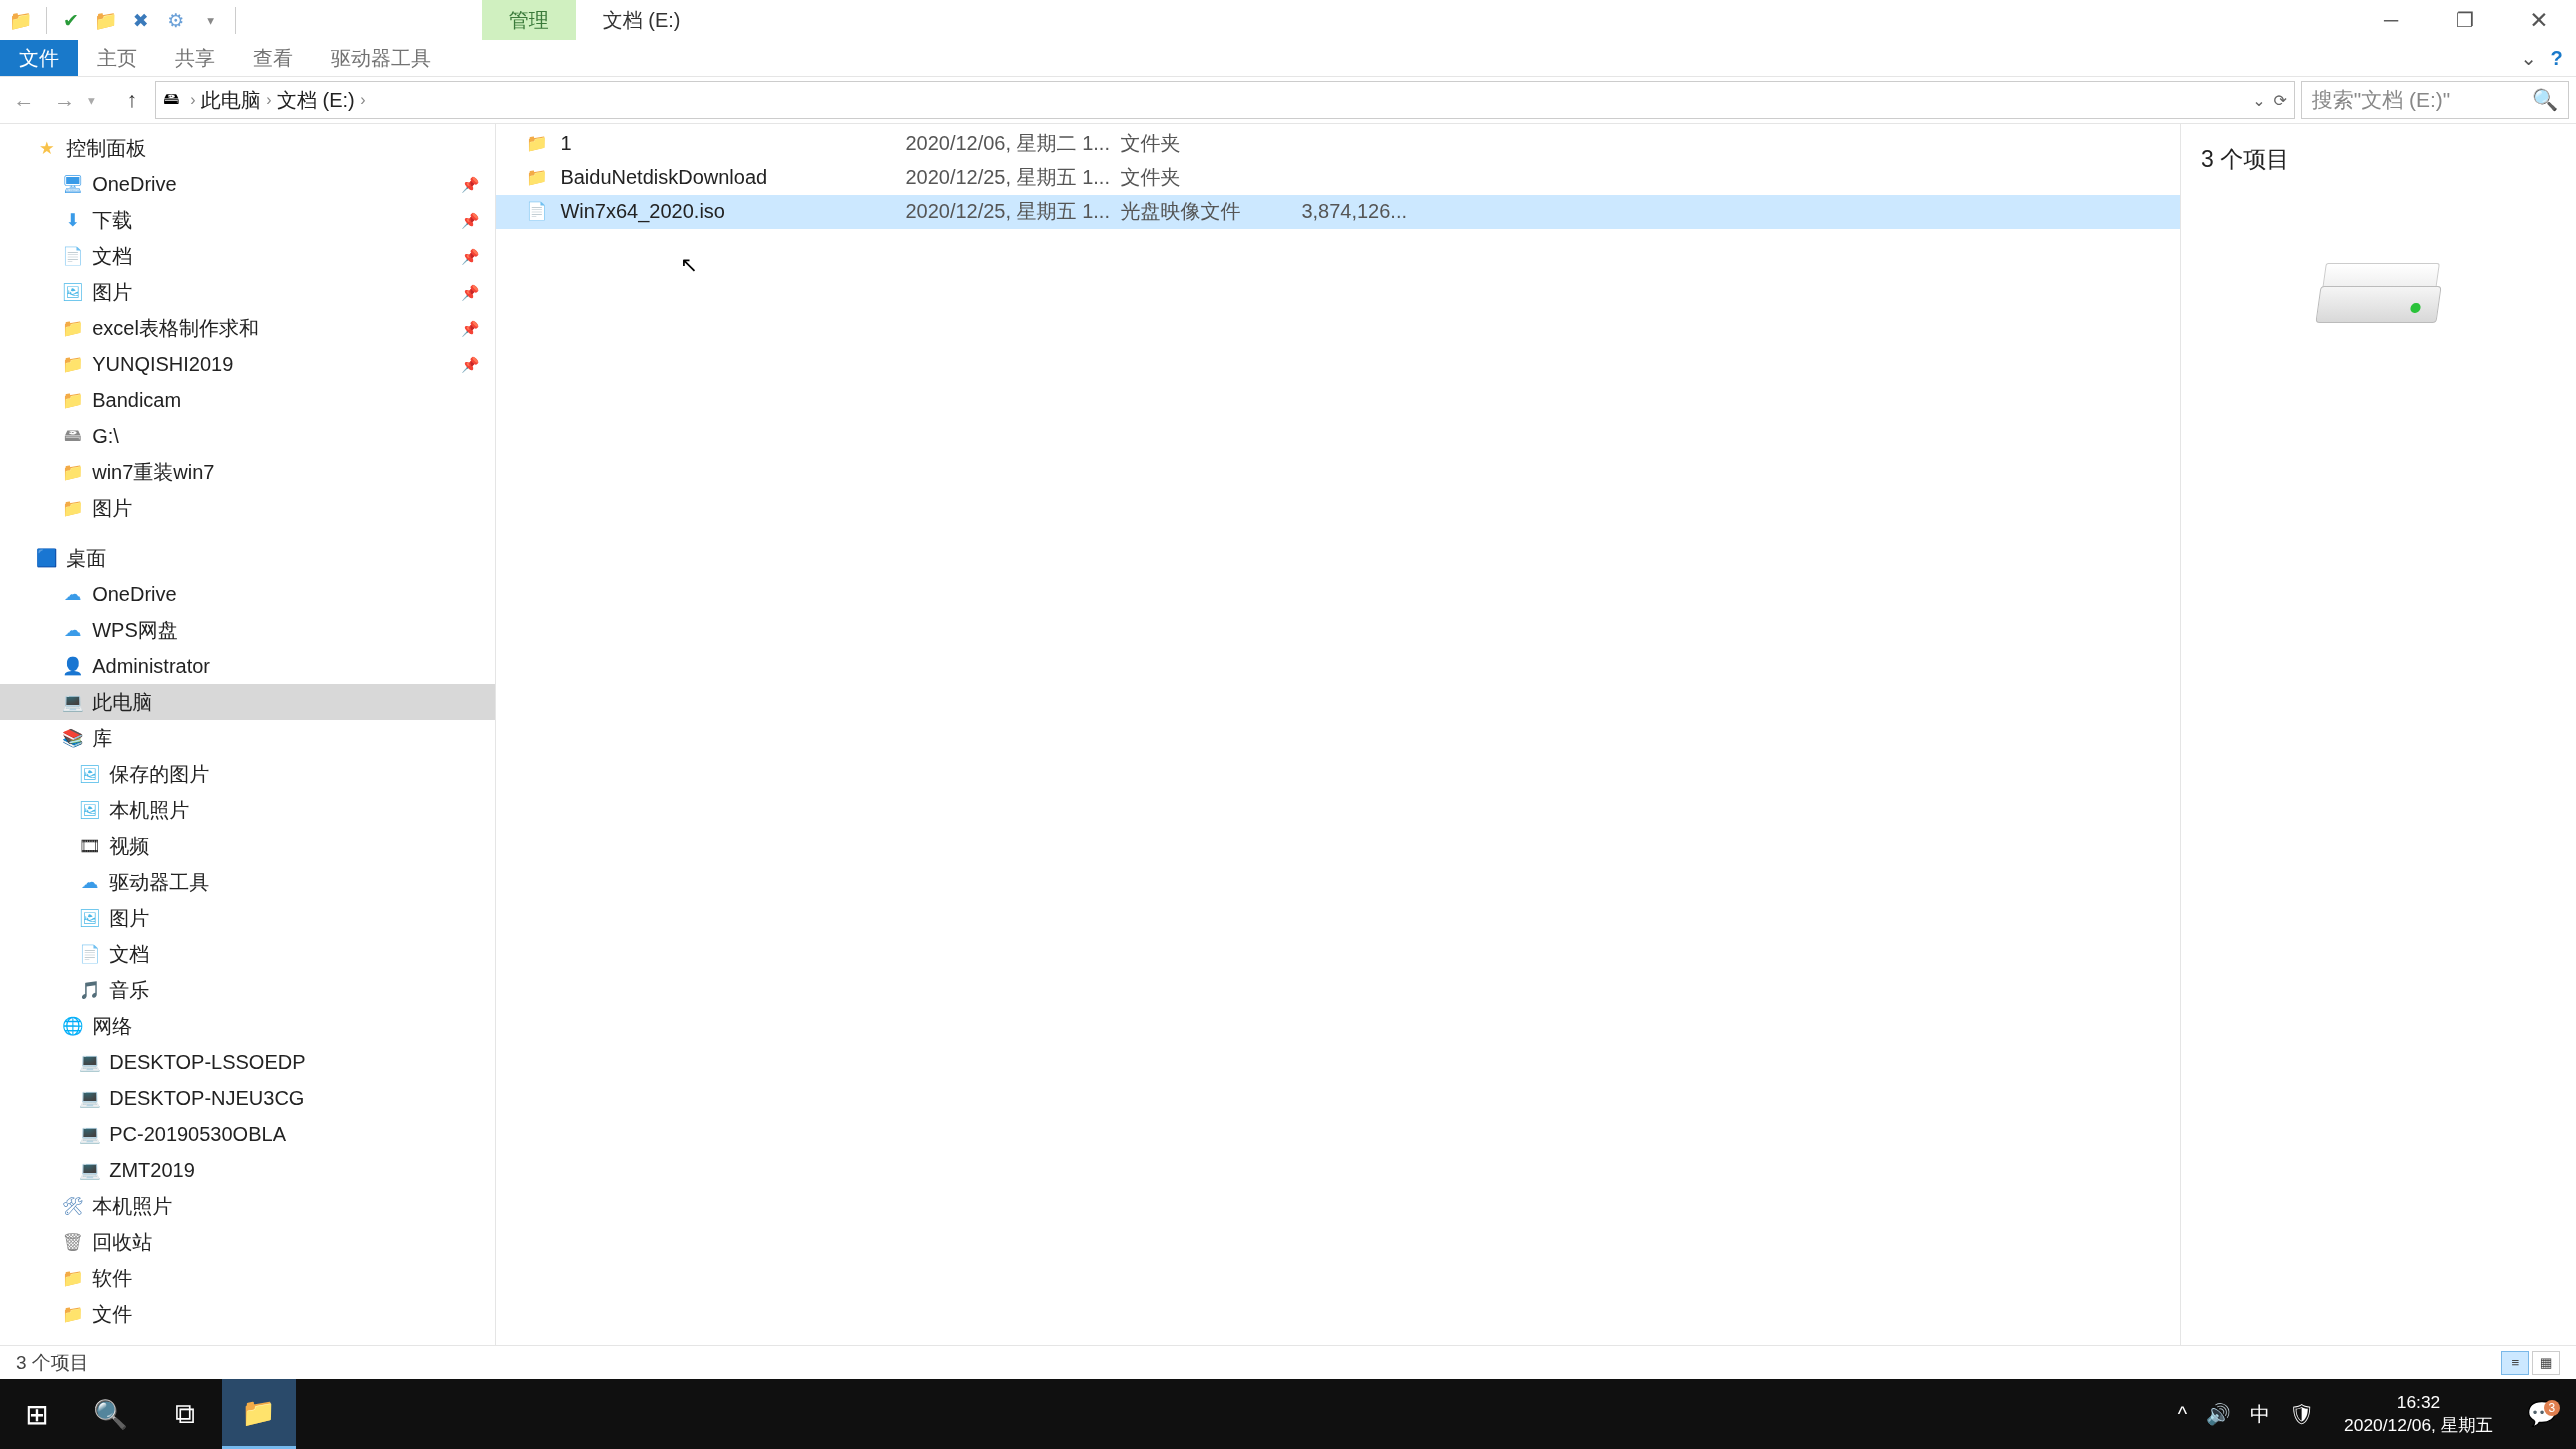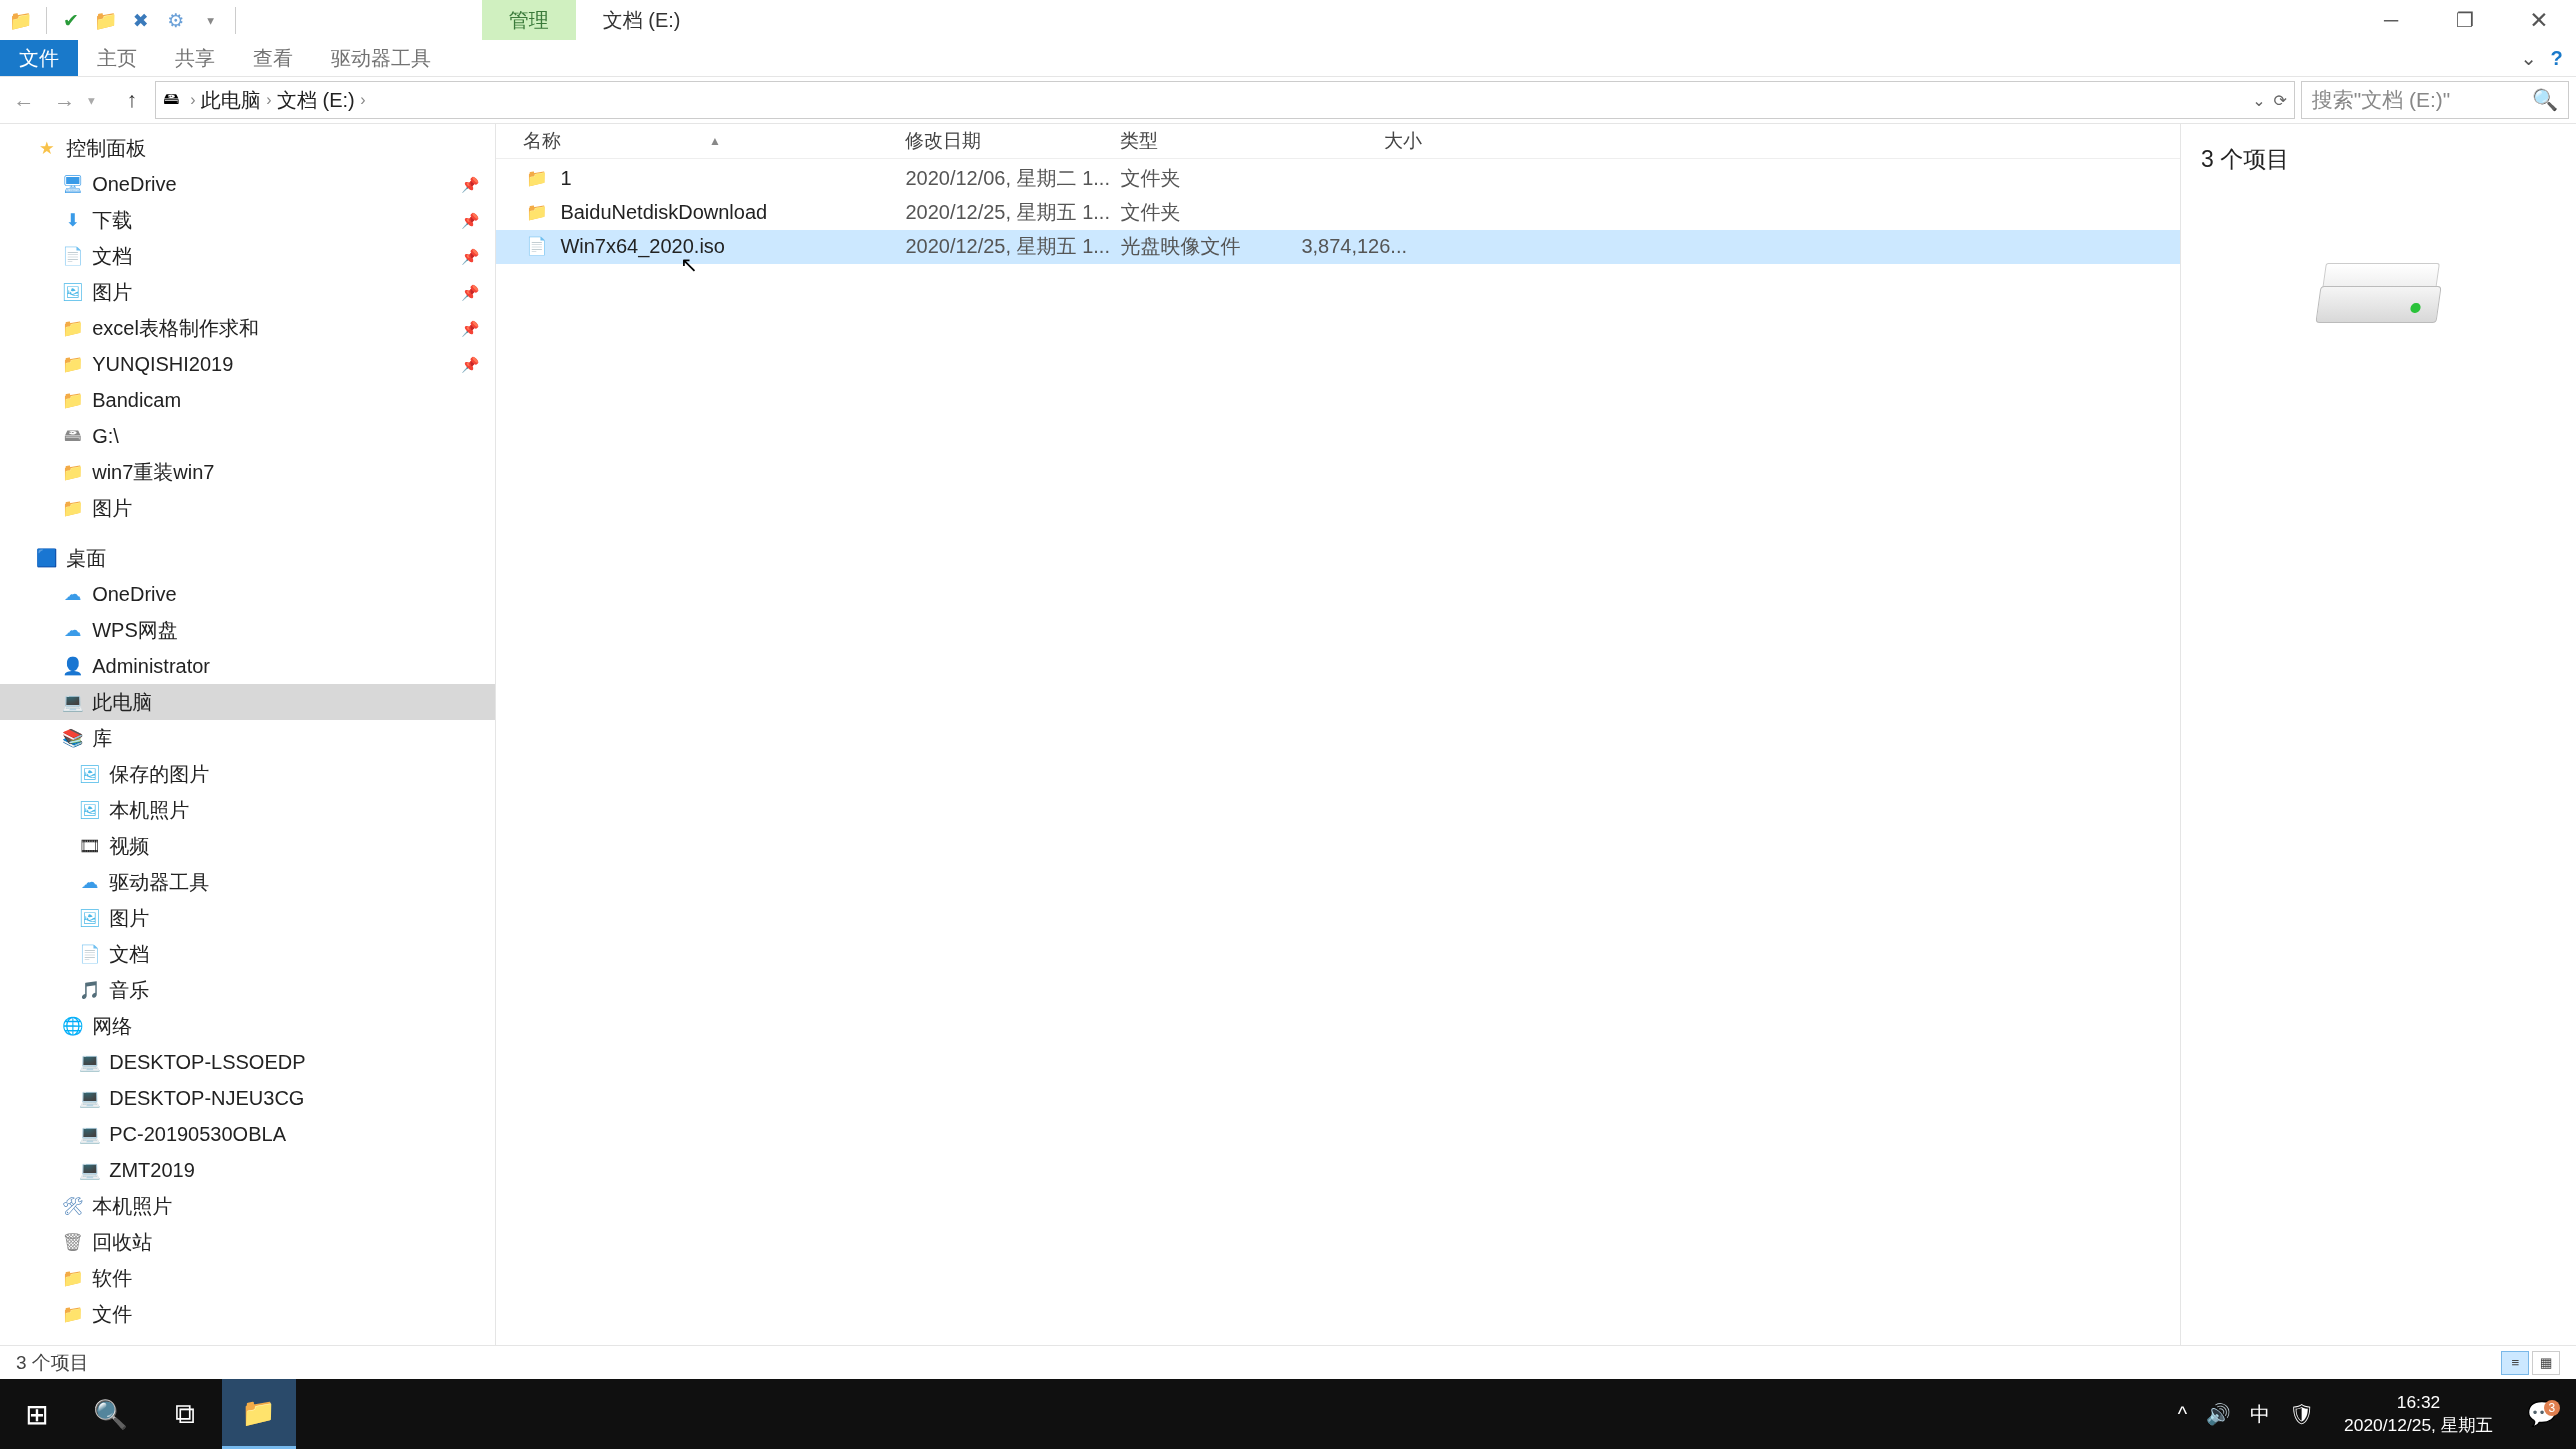--- a/index.html
+++ b/index.html
@@ -314,29 +314,20 @@
         <span class="tree-icon i-folder">📁</span>
         <span>软件</span>
       </div>
     <div class="tree-item level2">
         <span class="tree-icon i-folder">📁</span>
         <span>文件</span>
       </div>
   </div>
 
   <div class="filelist">
-    <div class="columns">
-      <div class="col-name">
-          <span>名称</span>
-          <span class="col-sort">▲</span>
-        </div>
-      <div class="col-date">修改日期</div>
-      <div class="col-type">类型</div>
-      <div class="col-size">大小</div>
-    </div>
     <div class="rows" id="file-rows">
         <div class="row">
           <span class="row-icon i-folder">📁</span>
           <span class="row-name">1</span>
           <span class="row-date">2020/12/06, 星期二 1...</span>
           <span class="row-type">文件夹</span>
           <span class="row-size"></span>
         </div>
         <div class="row">
           <span class="row-icon i-folder">📁</span>
@@ -383,20 +374,20 @@
       <span class="i-folder">📁</span>
     </div>
   <div class="task-spacer"></div>
   <div class="tray">
     <span>^</span>
     <span>🔊</span>
     <span>中</span>
     <span>🛡</span>
     <div class="clock">
       <div>16:32</div>
-      <div>2020/12/25, 星期五</div>
+      <div>2020/12/06, 星期五</div>
     </div>
     <div class="notif">💬<span class="notif-badge">3</span></div>
   </div>
 </div>
 
 <div class="cursor">↖</div>
 
 
 </body></html>

